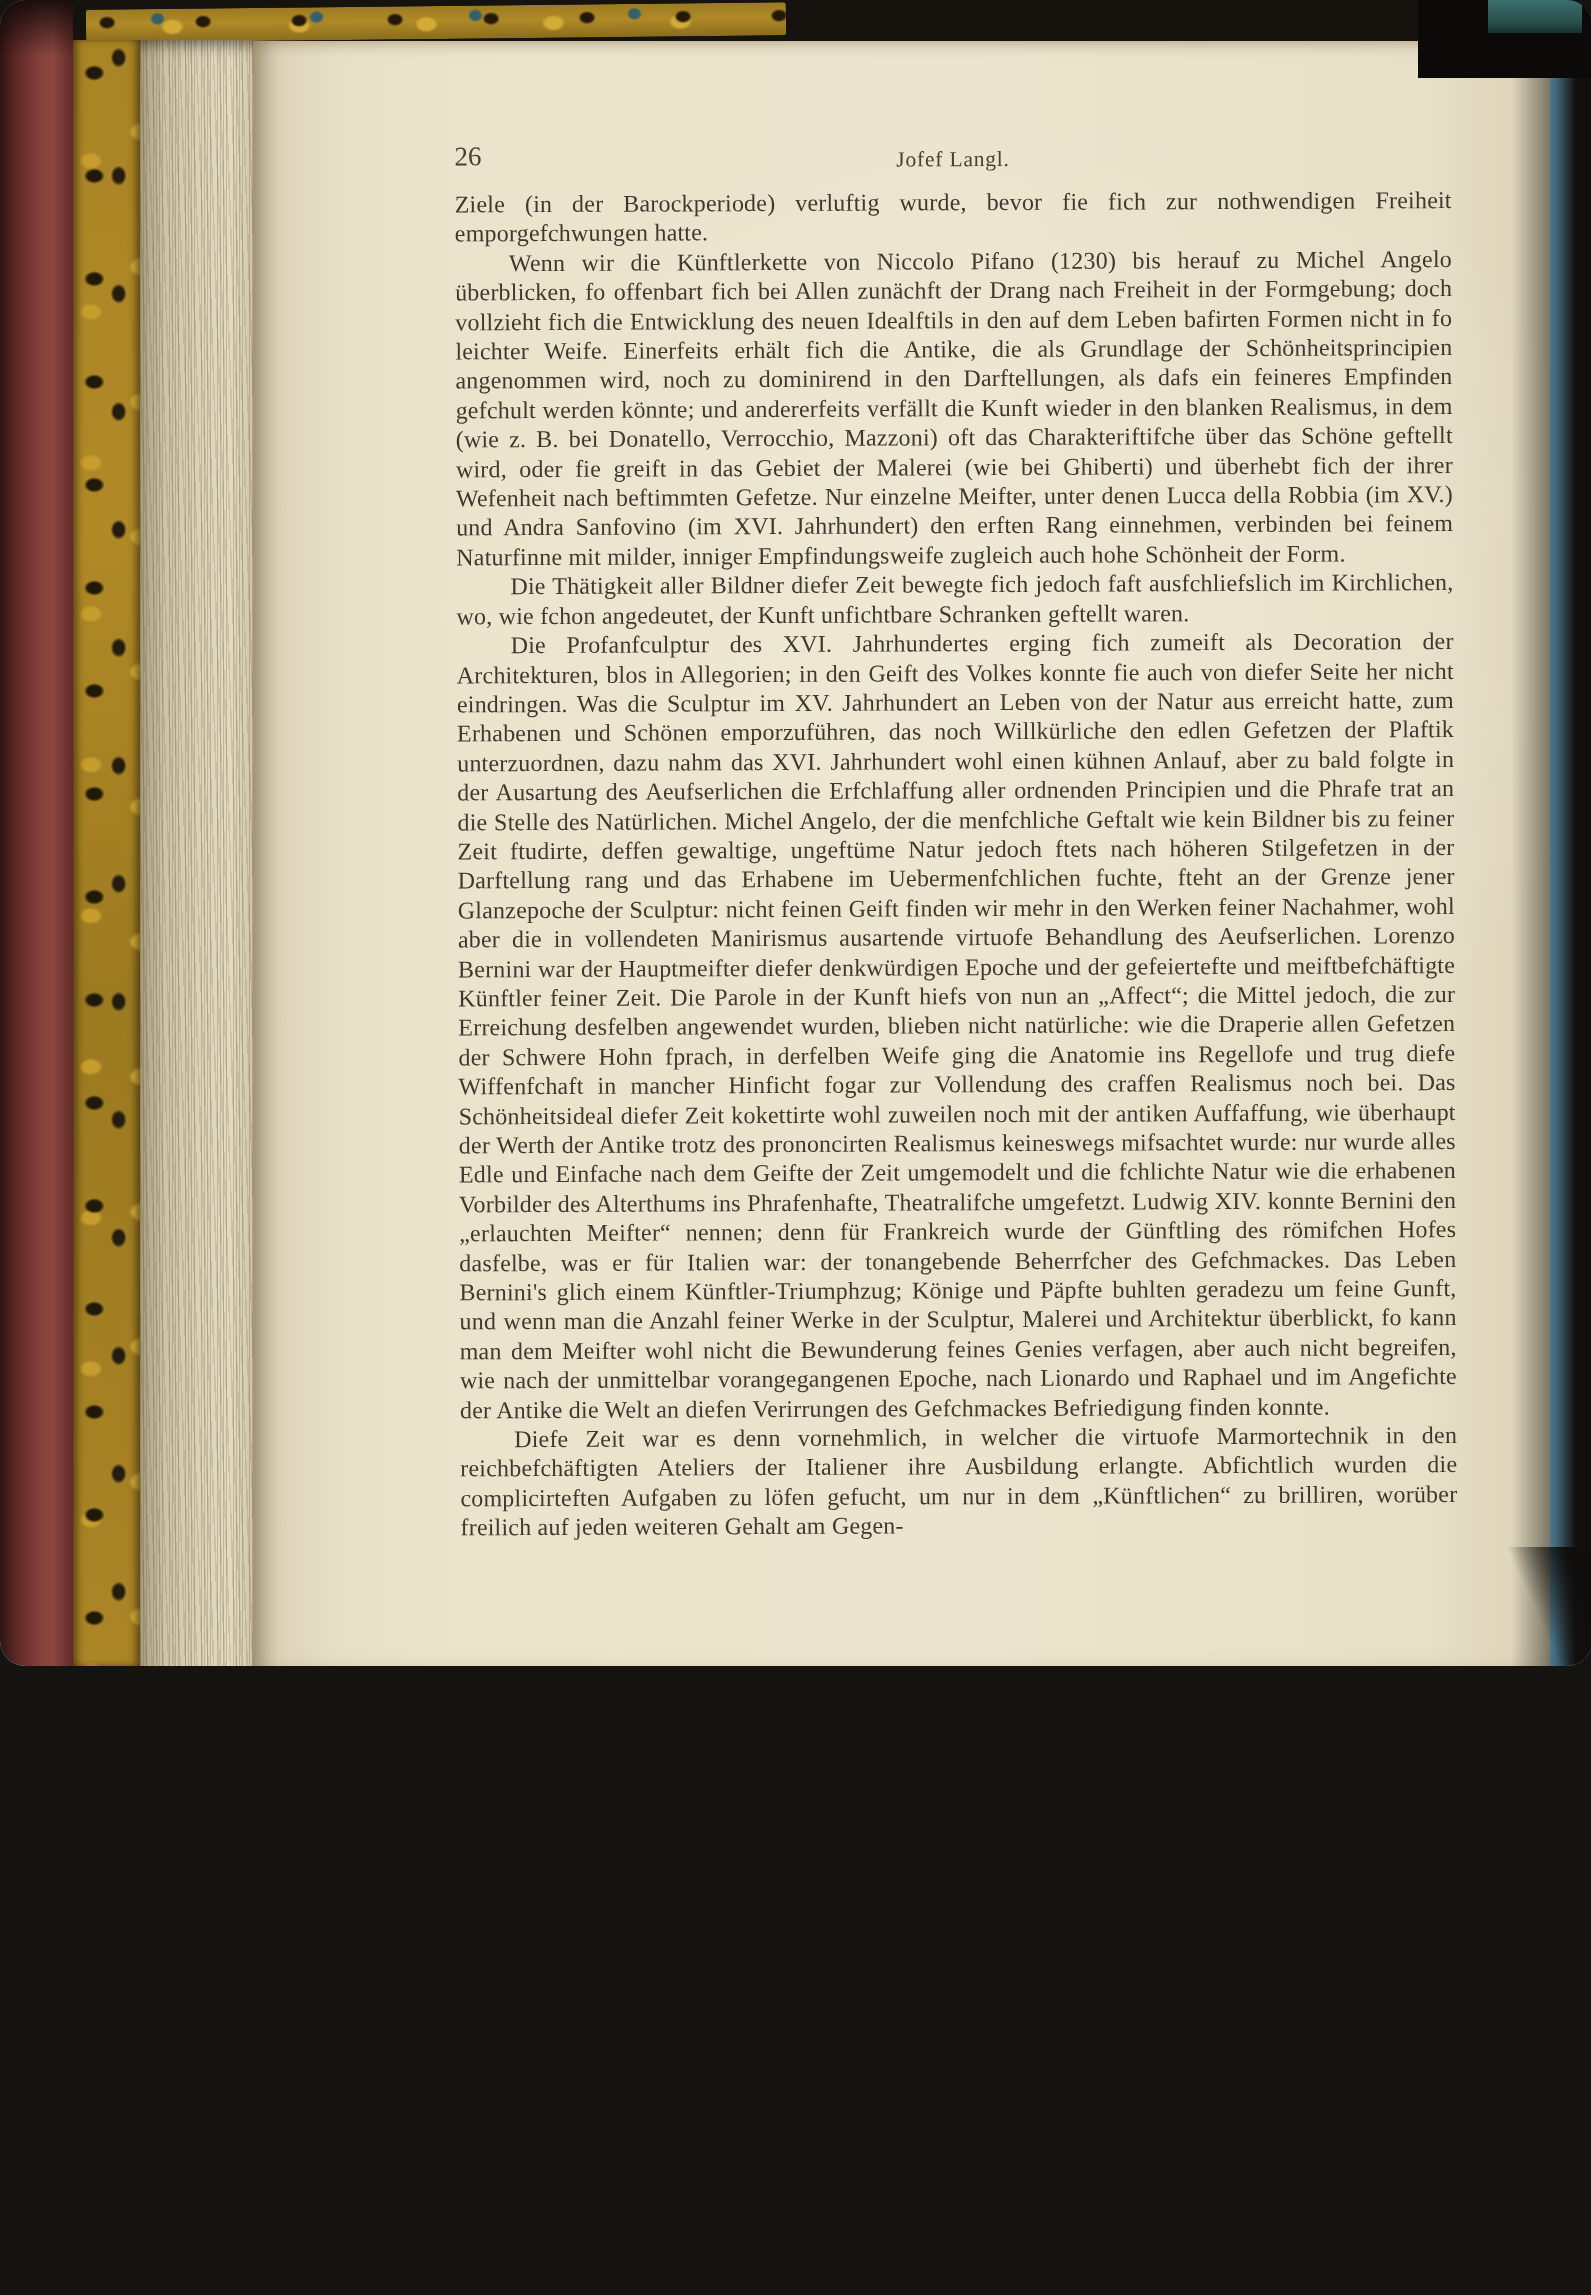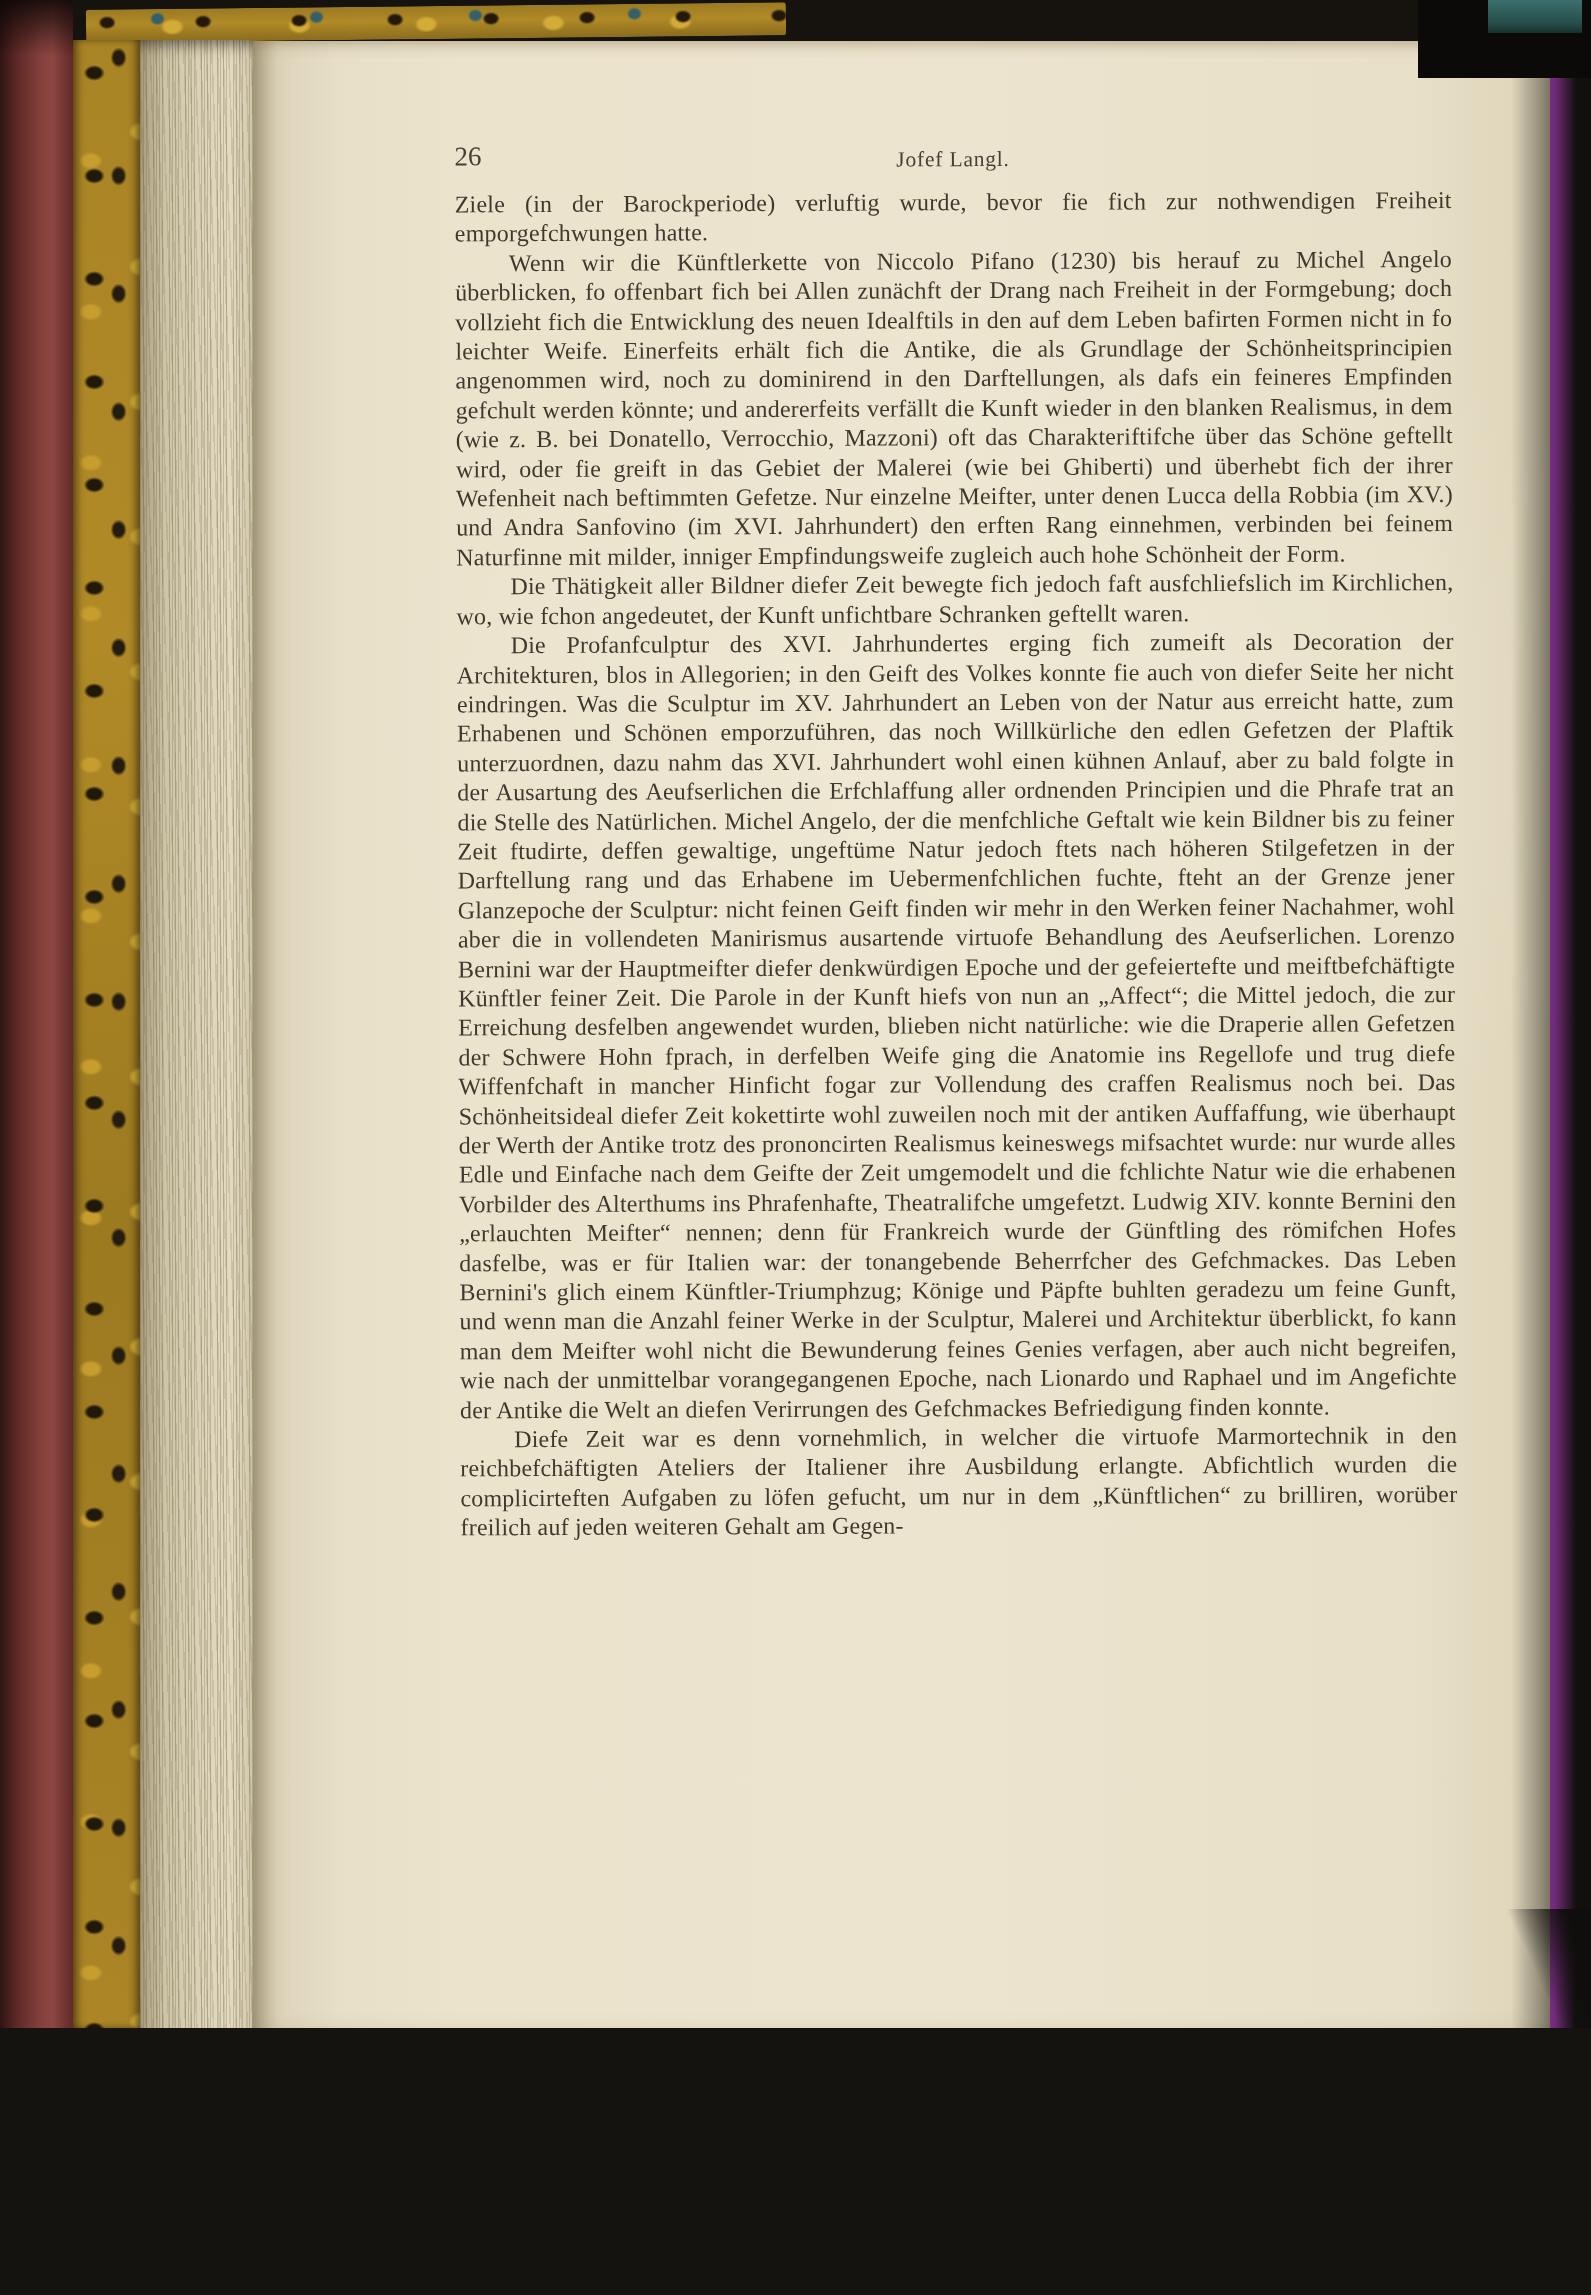--- a/index.html
+++ b/index.html
@@ -1,17 +1,17 @@
 <!DOCTYPE html>
 <html style="font-size:12.7px"><head>
 <meta charset="utf-8">
 <style>
   html,body{margin:0;padding:0;background:#151310;}
-  .scene{position:relative;width:1592px;height:2028px;overflow:hidden;background:#d946ef;
-         font-family:"Liberation Serif","DejaVu Serif",serif;}
+  .scene{position:relative;width:1592px;height:1666px;overflow:hidden;background:#7dd3fc;
+         font-family:"Liberation Serif","DejaVu Serif",serif;border-radius:25px;}
 
   
   .spine{position:absolute;left:0;top:0;bottom:0;width:73px;
     background:linear-gradient(90deg,#2e1413 0,#5c2826 22%,#84403c 55%,#8c4641 72%,#5f2a28 100%);}
   .spine::after{content:"";position:absolute;left:0;top:0;width:100%;height:56px;
     background:linear-gradient(180deg,rgba(10,6,5,.85),rgba(10,6,5,0));}
 
   
   .top-band{position:absolute;left:73px;right:0;top:0;height:46px;background:#16130f;}
 

